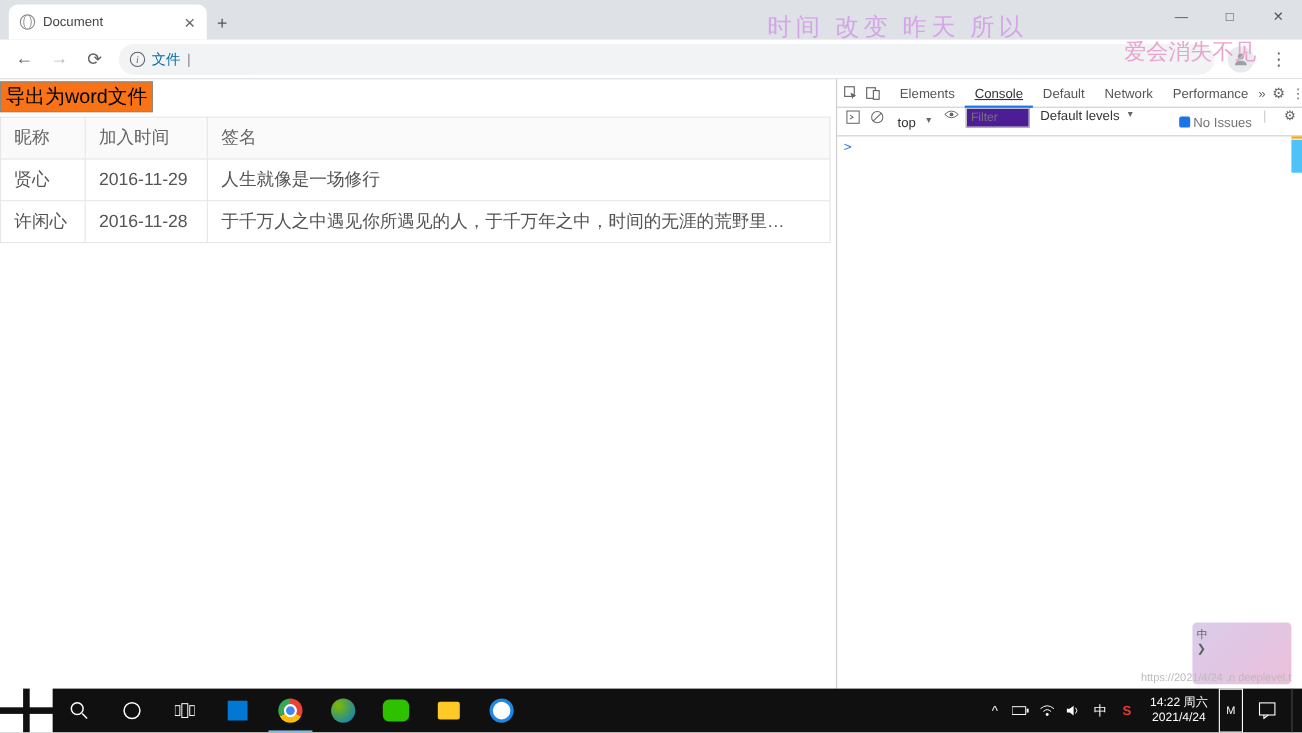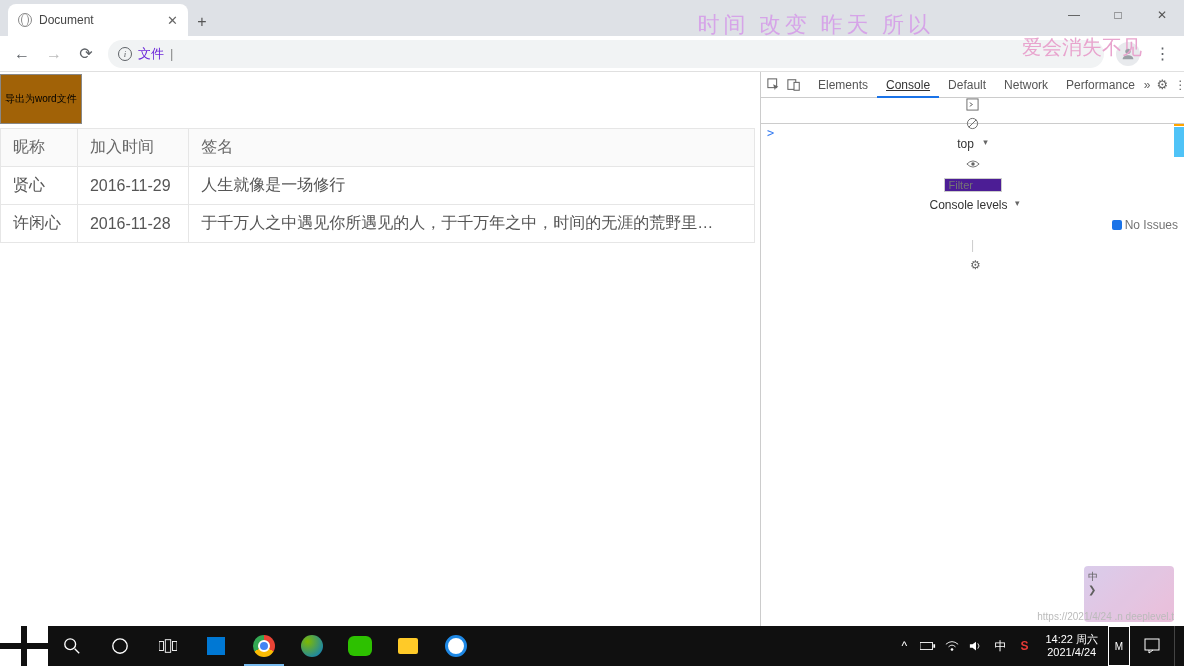--- a/index.html
+++ b/index.html
@@ -14,47 +14,47 @@
 .tab-close { margin-left: auto; font-size: 13px; color: #666; cursor: pointer; }
 .new-tab { width: 28px; height: 28px; display: flex; align-items: center; justify-content: center; color: #555; font-size: 16px; cursor: pointer; }
 .window-controls { position: absolute; right: 0; top: 0; display: flex; height: 30px; }
 .window-controls span { width: 44px; display: flex; align-items: center; justify-content: center; color: #555; font-size: 12px; cursor: pointer; }
 
 .addr-bar { background: #fff; height: 36px; display: flex; align-items: center; padding: 0 8px; gap: 4px; border-bottom: 1px solid #e0e0e0; }
 .nav-btn { width: 28px; height: 28px; display: flex; align-items: center; justify-content: center; color: #5f6368; cursor: pointer; border-radius: 50%; }
 .nav-btn.disabled { color: #bbb; }
 .addr-field { flex: 1; height: 28px; background: #f1f3f4; border-radius: 14px; display: flex; align-items: center; padding: 0 10px; font-size: 13px; color: #202124; gap: 6px; margin: 0 4px; }
 .addr-info-icon { width: 14px; height: 14px; border: 1.2px solid #5f6368; border-radius: 50%; display: flex; align-items: center; justify-content: center; font-size: 9px; color: #5f6368; font-family: serif; font-style: italic; }
-.addr-prefix { color: #6d28d9; }
+.addr-prefix { color: #0369a1; }
 .addr-sep { color: #888; }
 .profile-icon { width: 24px; height: 24px; border-radius: 50%; background: #e8eaed; display: flex; align-items: center; justify-content: center; margin: 0 4px; }
 .kebab { width: 28px; height: 28px; display: flex; align-items: center; justify-content: center; color: #5f6368; cursor: pointer; font-size: 16px; letter-spacing: -1px; }
 
 
 .page { display: flex; height: calc(100% - 72px - 40px); }
 .content { flex: 1; padding: 0; position: relative; }
-.export-btn { font-size: 10px; border: 1px solid #888; background: #a16207; padding: 17px 4px; margin: 2px 0 4px 0; cursor: pointer; display: inline-block; }
+.export-btn { font-size: 18px; border: 1px solid #888; background: #f97316; padding: 1px 4px; margin: 2px 0 4px 0; cursor: pointer; display: inline-block; }
 table { border-collapse: collapse; width: 100%; max-width: 755px; font-size: 16px; }
 th, td { text-align: left; padding: 8px 12px; border: 1px solid #e6e6e6; color: #333; font-weight: normal; }
 th { background: #fafafa; color: #666; }
 td { color: #555; }
 
 
 .devtools { width: 424px; border-left: 1px solid #ccc; display: flex; flex-direction: column; font-size: 12px; background: #fff; }
 .dt-tabbar { height: 26px; border-bottom: 1px solid #ccc; display: flex; align-items: center; padding: 0 4px; color: #333; }
 .dt-tab-icons { display: flex; gap: 2px; padding-right: 6px; }
 .dt-tab-icons span { width: 18px; height: 18px; display: flex; align-items: center; justify-content: center; color: #666; cursor: pointer; }
 .dt-tabs { display: flex; gap: 0; }
 .dt-tab { padding: 0 9px; height: 26px; line-height: 26px; cursor: pointer; color: #555; }
 .dt-tab.active { border-bottom: 2px solid #1a73e8; color: #333; text-decoration: underline; }
 .dt-right { margin-left: auto; display: flex; align-items: center; gap: 6px; padding-right: 2px; }
 .dt-right span { cursor: pointer; color: #666; }
 .dt-gear { font-size: 13px; }
 
-.dt-toolbar { height: 26px; border-bottom: 1px solid #ccc; display: flex; align-items: center; padding: 0 6px; gap: 6px; flex-direction: column; }
+.dt-toolbar { height: 26px; border-bottom: 1px solid #ccc; display: flex; padding: 0 6px; gap: 6px; }
 .dt-toolbar .tb-btn { width: 16px; height: 16px; display: flex; align-items: center; justify-content: center; color: #666; cursor: pointer; }
 .dt-context { display: flex; align-items: center; gap: 4px; color: #333; flex: 0 0 auto; border: 1px solid transparent; padding: 0 4px; }
 .dt-context-sel { padding-right: 14px; position: relative; }
 .dt-context-sel::after { content: "▾"; position: absolute; right: 0; font-size: 9px; color: #666; }
 .dt-eye { color: #666; }
 .dt-filter { width: 58px; height: 18px; border: 1px solid #ccc; font-size: 11px; padding: 0 4px; color: #888; background: #4c1d95; }
 .dt-levels { padding: 0 12px 0 4px; position: relative; color: #333; }
 .dt-levels::after { content: "▾"; position: absolute; right: 0; font-size: 9px; color: #666; }
 .dt-issues { display: flex; align-items: center; gap: 3px; color: #737373; margin-left: auto; }
 .dt-issue-icon { width: 10px; height: 10px; background: #1a73e8; border-radius: 2px; }
@@ -203,21 +203,21 @@
           </svg>
         </span>
       <div class="dt-context">
         <span class="dt-context-sel">top</span>
       </div>
       <span class="dt-eye"><svg width="14" height="10" viewBox="0 0 16 10">
             <path d="M1 5 Q8 -2 15 5 Q8 12 1 5" fill="none" stroke="#666"></path>
             <circle cx="8" cy="5" r="2" fill="#666"></circle>
           </svg></span>
       <input class="dt-filter" placeholder="Filter" style="">
-      <span class="dt-levels">Console levels</span>
+      <span class="dt-levels">Default levels</span>
       <div class="dt-issues">
         <span class="dt-issue-icon"></span>
         <span>No Issues</span>
       </div>
       <span style="color:#ccc;margin:0 4px">|</span>
       <span class="dt-tb-gear">⚙</span>
     </div>
     <div class="dt-console">
       <span class="dt-prompt">&gt;</span>
       <div class="dt-right-gutter">

